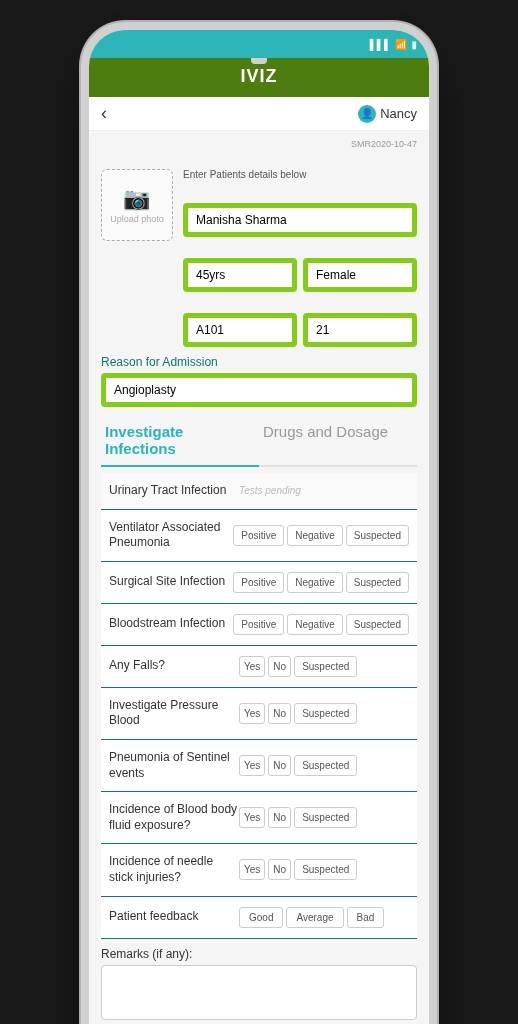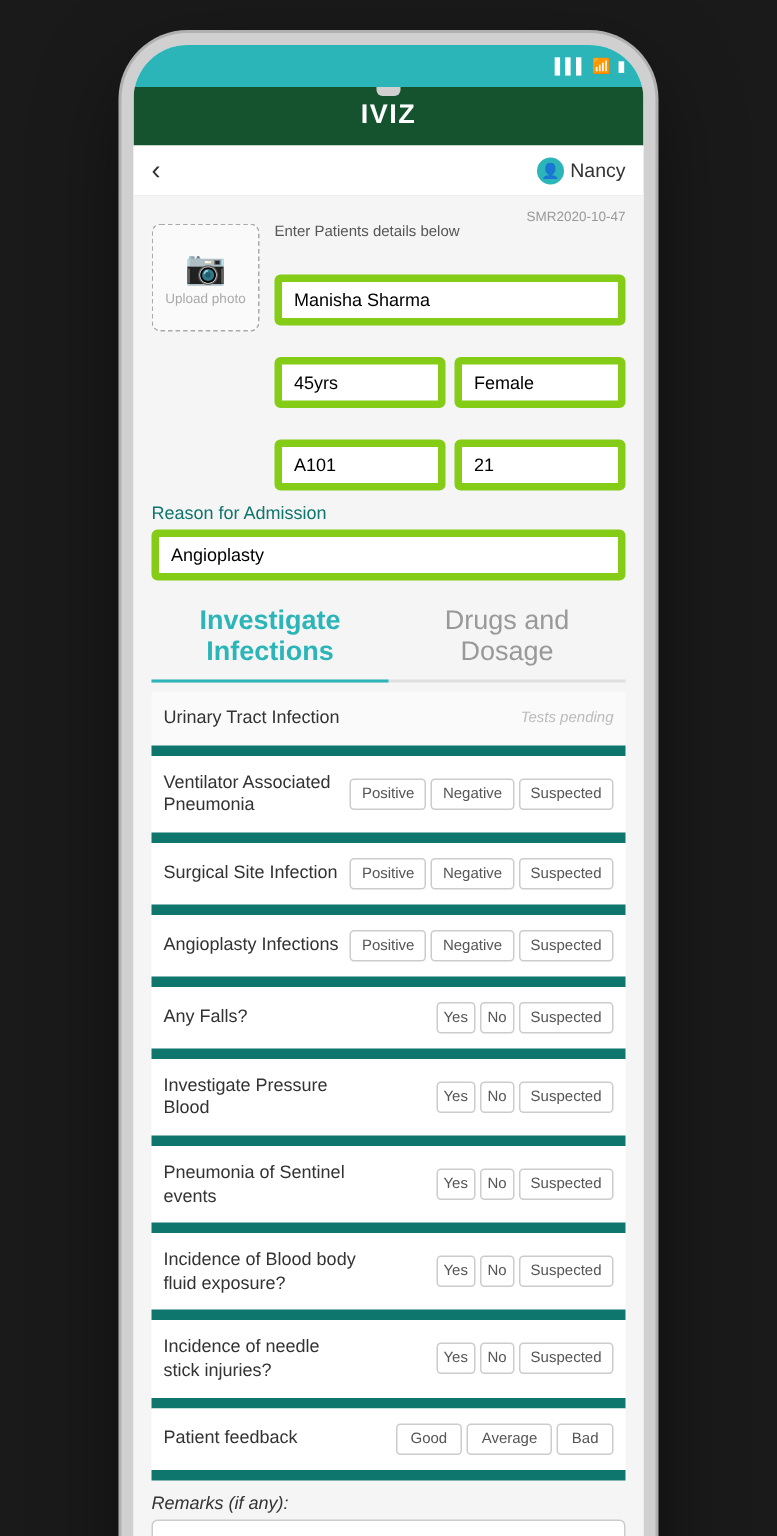--- a/index.html
+++ b/index.html
@@ -40,21 +40,21 @@
       top: 28px;
       left: 50%;
       transform: translateX(-50%);
       width: 16px;
       height: 6px;
       background: #d0d0d0;
       border-radius: 0 0 4px 4px;
       z-index: 10;
     }
     .app-header {
-      background: #14532d;
+      background: #4d7c0f;
       text-align: center;
       padding: 8px 0 10px;
       font-size: 18px;
       font-weight: 600;
       color: #fff;
       letter-spacing: 1px;
     }
     .nav-bar {
       background: #fff;
       display: flex;
@@ -88,21 +88,21 @@
     }
     .content-area {
       background: #f5f5f5;
       padding: 8px 12px;
       overflow-y: auto;
     }
     .patient-id-row {
       font-size: 9px;
       color: #999;
       text-align: right;
-      margin-bottom: 0;
+      margin-bottom: 20px;
     }
     .patient-form-top {
       display: flex;
       gap: 10px;
       margin-bottom: 8px;
     }
     .upload-photo-box {
       width: 72px;
       height: 72px;
       border: 1.5px dashed #aaa;
@@ -157,40 +157,40 @@
       color: #0f766e;
       margin-bottom: 4px;
     }
     .tab-row {
       display: flex;
       border-bottom: 2px solid #e0e0e0;
       margin-bottom: 6px;
     }
     .tab-item {
       flex: 1;
-      text-align: center;
+      text-align: left;
       padding: 8px 4px;
-      font-size: 18px;
+      font-size: 15px;
       cursor: pointer;
       color: #999;
       border-bottom: 2px solid transparent;
       margin-bottom: -2px;
     }
     .tab-item.active {
       color: #2bb5b8;
       border-bottom: 2px solid #2bb5b8;
       font-weight: 600;
     }
     .infection-row {
       background: #fff;
-      border-bottom: 7px solid #0f766e;
+      border-bottom: 1px solid #0f766e;
       padding: 10px 8px;
       display: flex;
       align-items: center;
-      justify-content: space-between;
+      justify-content: flex-start;
     }
     .infection-row.pending-row {
       background: #fafafa;
     }
     .infection-label {
       font-size: 12px;
       color: #333;
       flex: 1;
       max-width: 130px;
       line-height: 1.3;
@@ -225,21 +225,20 @@
     .feedback-row .btn-option {
       padding: 4px 9px;
     }
     .remarks-section {
       padding: 8px 0 4px;
     }
     .remarks-label {
       font-size: 12px;
       color: #333;
       margin-bottom: 4px;
-      font-style: italic;
     }
     .remarks-textarea {
       width: 100%;
       height: 55px;
       border: 1px solid #ccc;
       border-radius: 4px;
       resize: none;
       padding: 6px;
       font-size: 12px;
       outline: none;
@@ -340,21 +339,21 @@
       <div class="infection-row">
         <span class="infection-label">Surgical Site Infection</span>
         <div class="btn-group">
           <button class="btn-option">Positive</button>
           <button class="btn-option">Negative</button>
           <button class="btn-option">Suspected</button>
         </div>
       </div>
 
       <div class="infection-row">
-        <span class="infection-label">Angioplasty Infections</span>
+        <span class="infection-label">Bloodstream Infection</span>
         <div class="btn-group">
           <button class="btn-option">Positive</button>
           <button class="btn-option">Negative</button>
           <button class="btn-option">Suspected</button>
         </div>
       </div>
 
       <div class="infection-row">
         <span class="infection-label">Any Falls?</span>
         <div class="btn-group">

